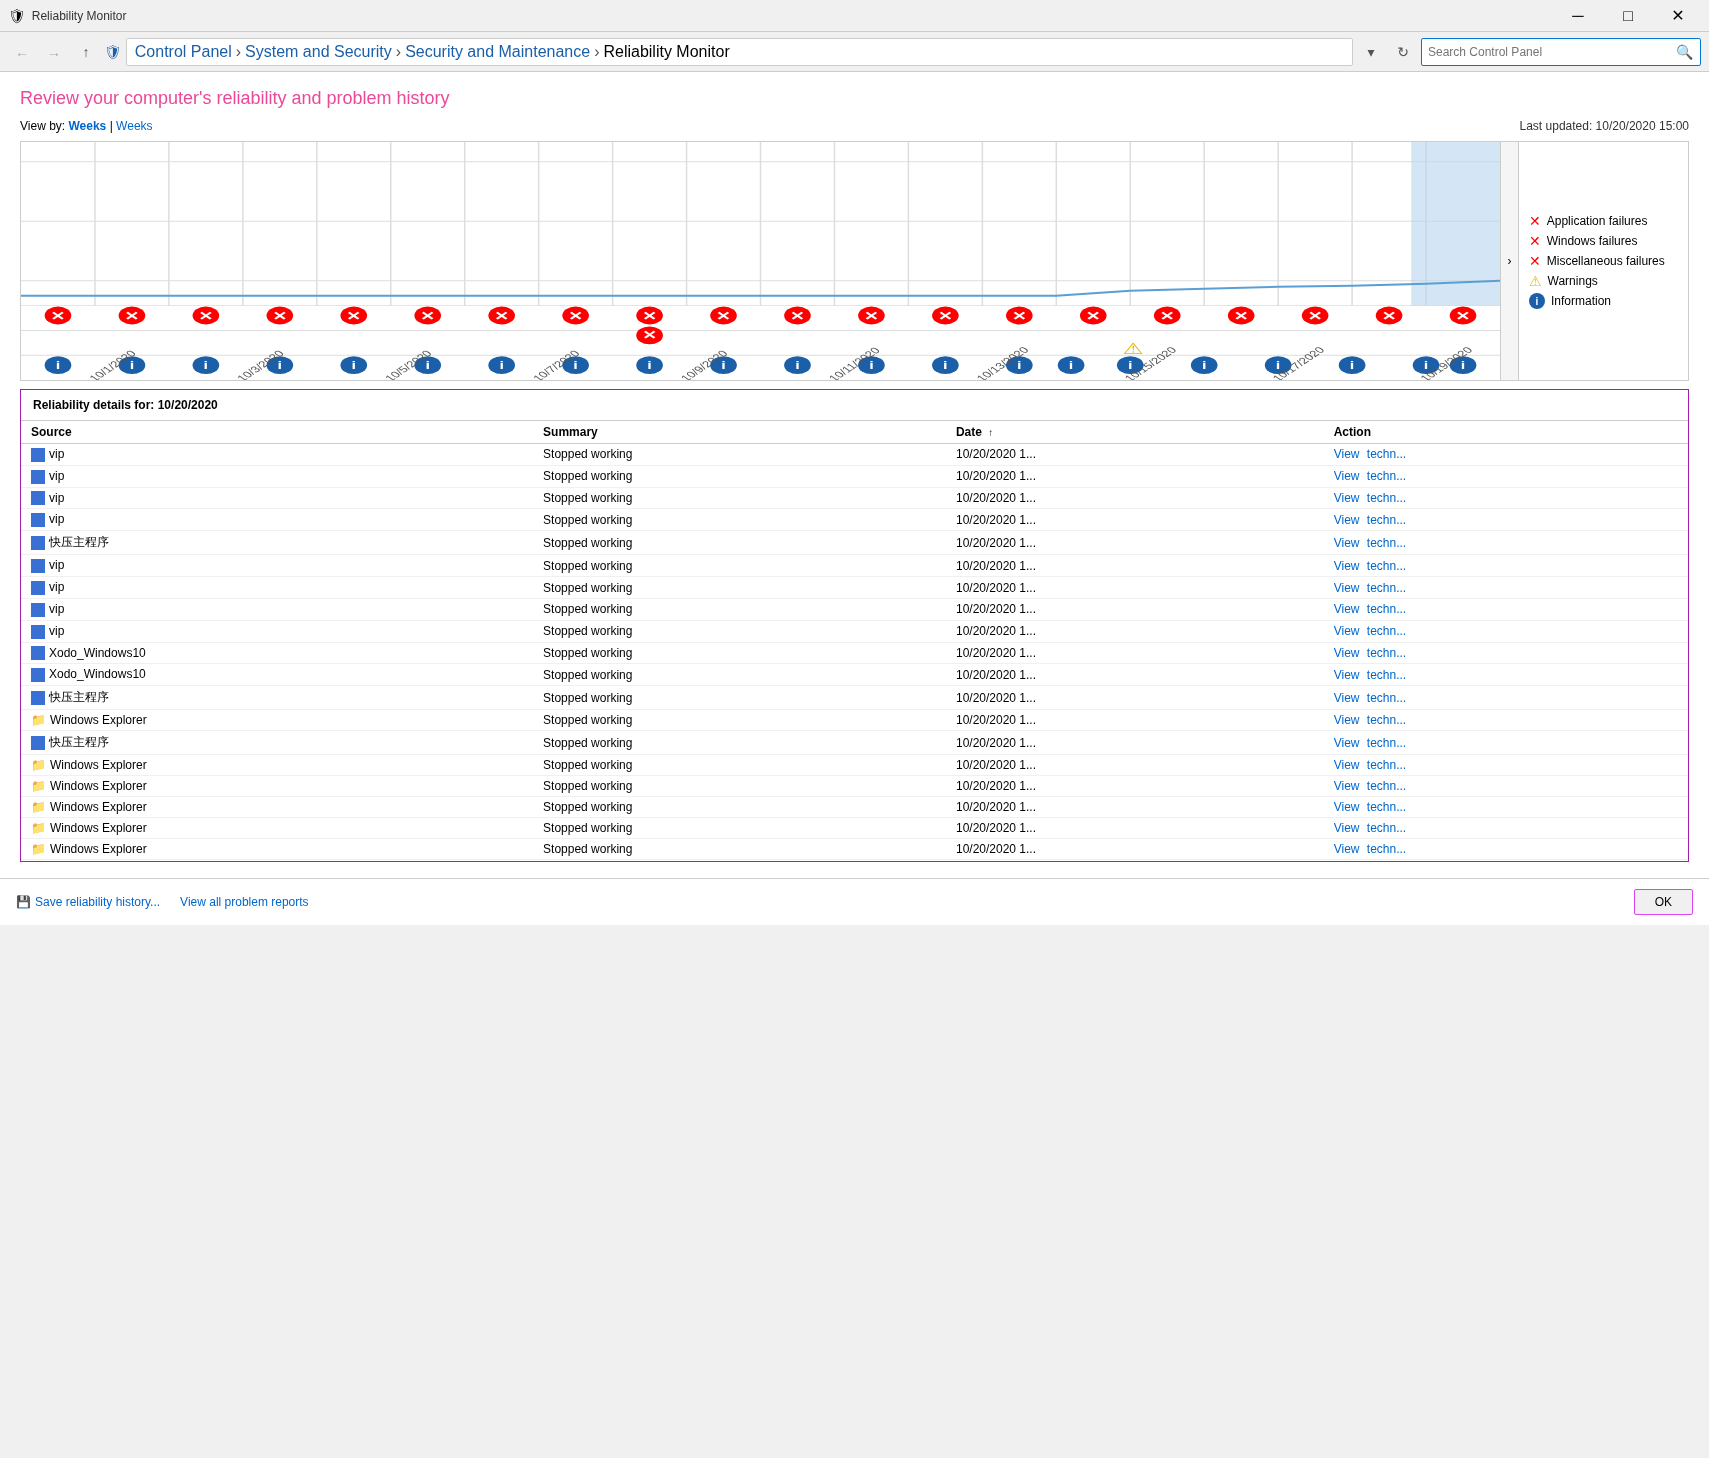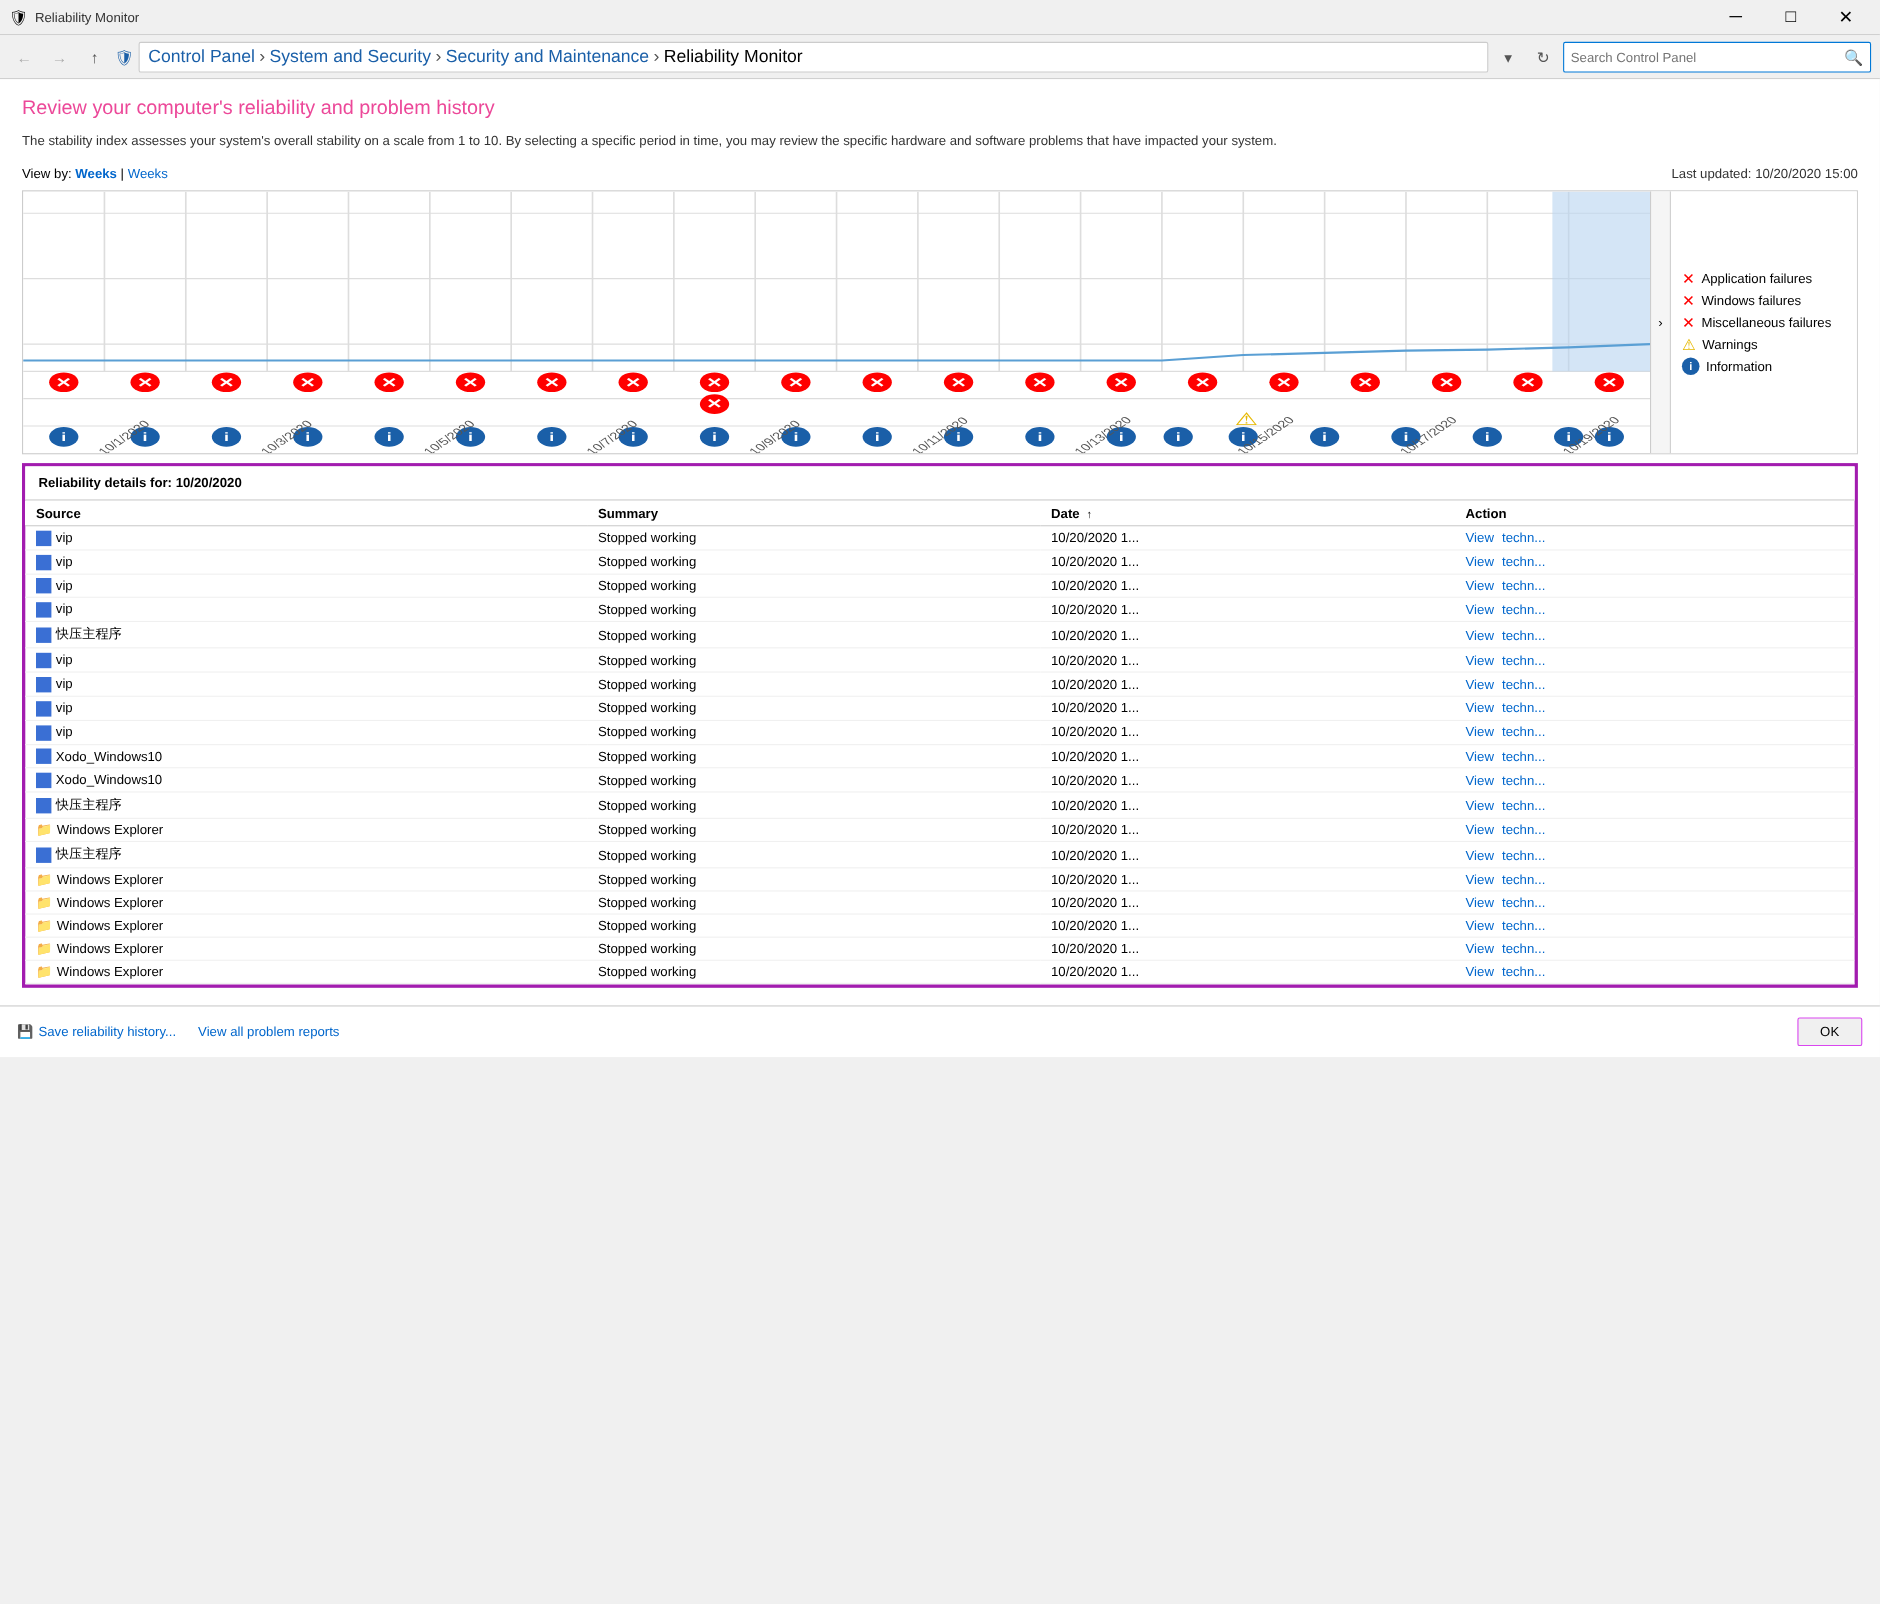--- a/index.html
+++ b/index.html
@@ -93,21 +93,21 @@
     }
     .legend {
       width: 170px; padding: 10px; font-size: 12px; border-left: 1px solid #ccc;
       background: white; display: flex; flex-direction: column; gap: 4px;
       justify-content: center;
     }
     .legend-item { display: flex; align-items: center; gap: 6px; }
 
     
     .details-section {
-      border: 3px solid #a21caf; background: white;
+      border: 1px solid #a21caf; background: white;
     }
     .details-header {
       padding: 8px 12px; font-size: 12px; font-weight: bold;
       border-bottom: 1px solid #ccc; background: white;
     }
     .details-table {
       width: 100%; border-collapse: collapse;
     }
     .details-table th {
       text-align: left; padding: 4px 10px; font-size: 12px;
@@ -171,21 +171,20 @@
   <button class="nav-btn">▾</button>
   <button class="refresh-btn">↻</button>
   <div class="search-bar">
     <input type="text" placeholder="Search Control Panel" style="">
     <span class="search-icon">🔍</span>
   </div>
 </div>
 
 <div class="main-content">
   <h1 class="page-title">Review your computer's reliability and problem history</h1>
-  <p class="page-desc">The stability index assesses your system's overall stability on a scale from 1 to 10. By selecting a specific period in time, you may review the specific hardware and software problems that have impacted your system.</p>
 
   <div class="view-by-row">
     <div>
       <span>View by:</span>
       <a class="view-by-link active">Weeks</a>
       <span> | </span>
       <a class="view-by-link">Weeks</a>
     </div>
     <span class="last-updated">Last updated: 10/20/2020 15:00</span>
   </div>

